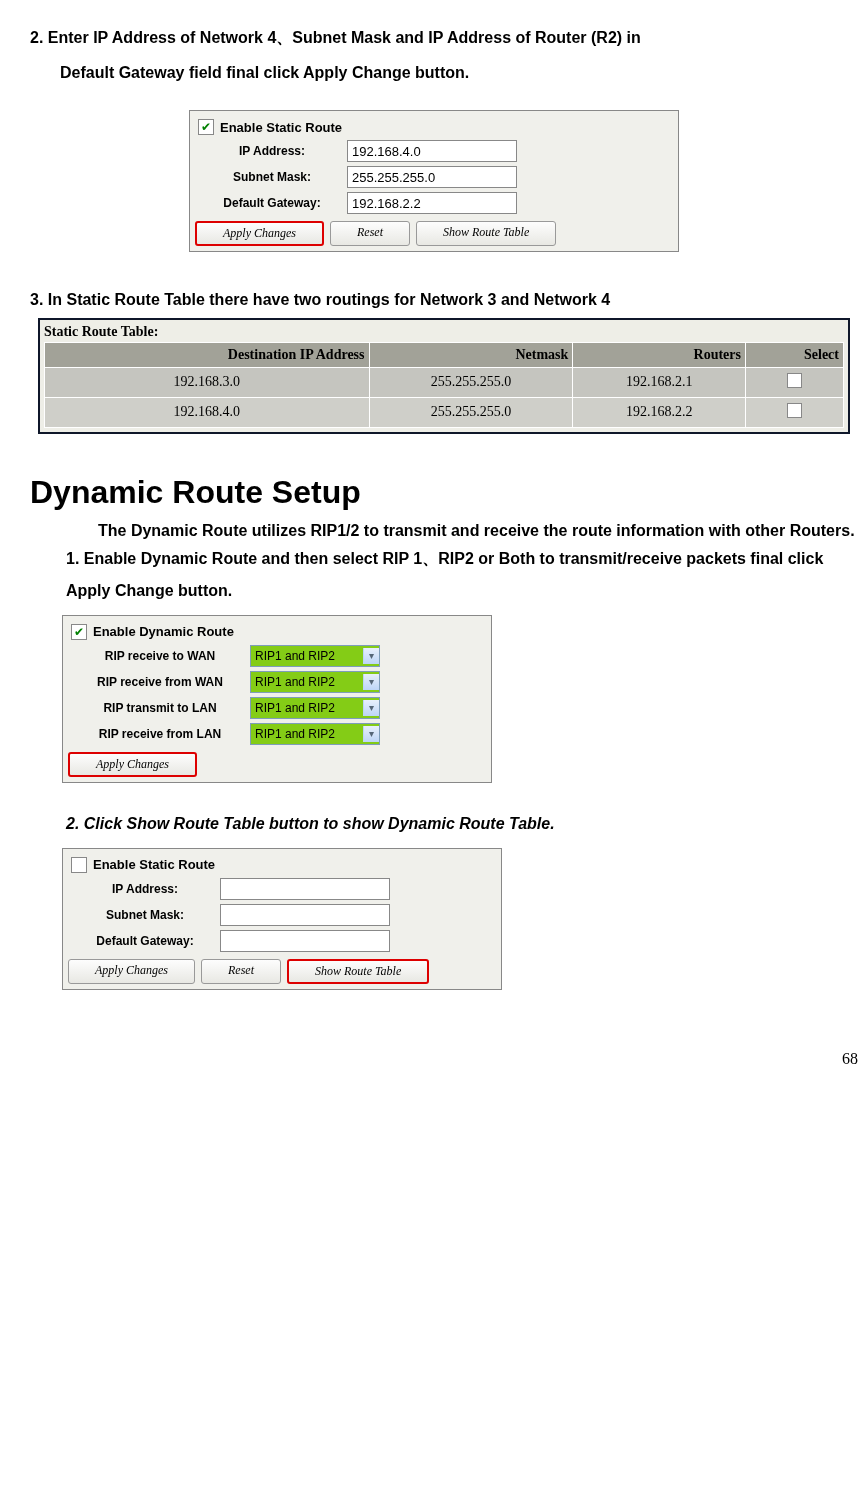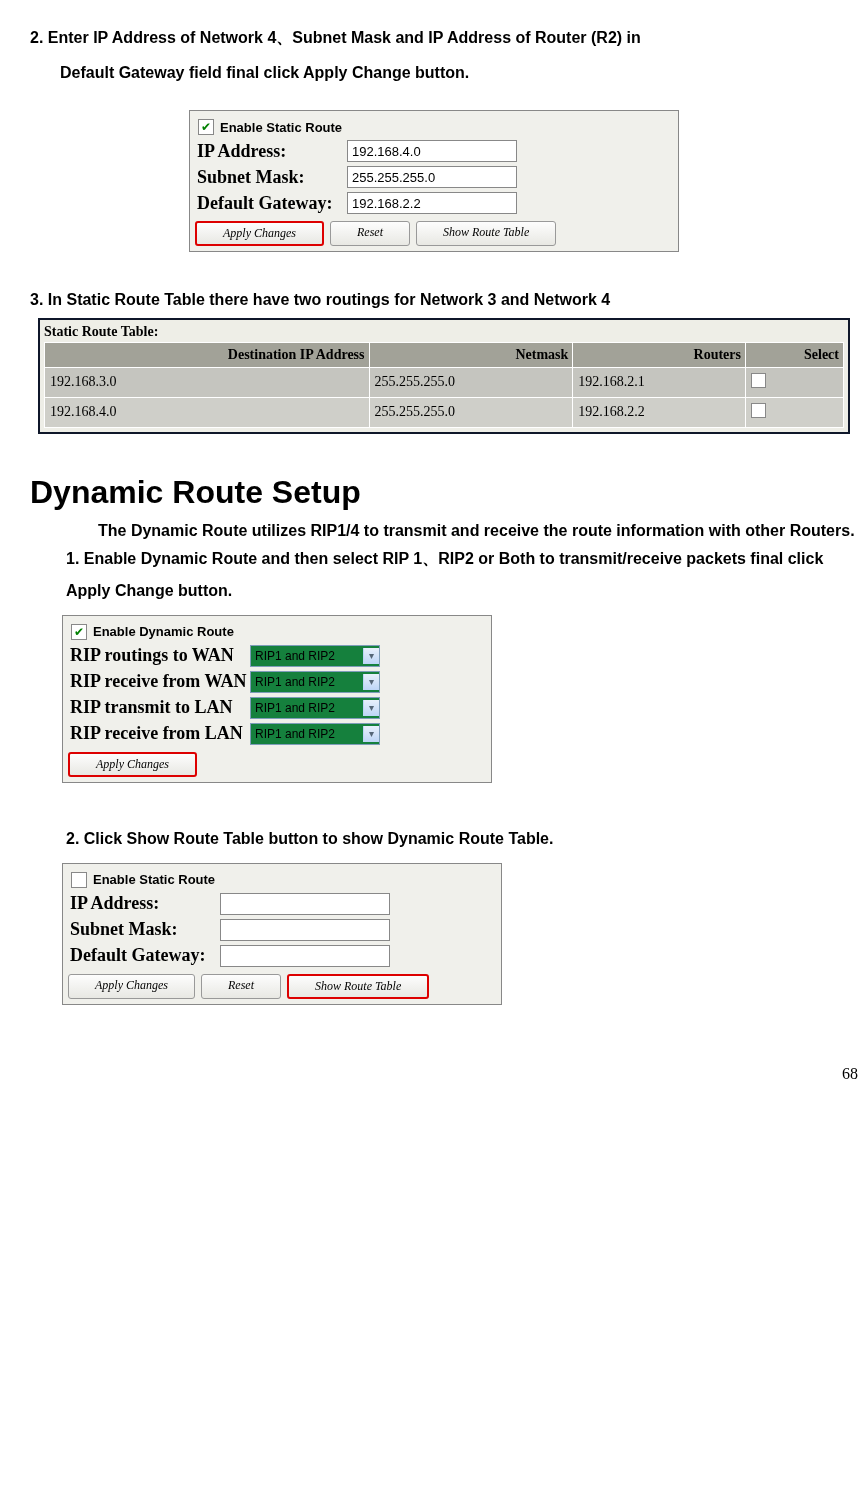--- a/index.html
+++ b/index.html
@@ -26,24 +26,25 @@
       border: 1px solid #888;
       padding: 5px;
     }
     .form-row {
       display: flex;
       align-items: center;
       padding: 2px 0;
     }
     .form-label-col {
       width: 150px;
-      font-family: Liberation Serif, serif;
-      font-weight: bold;
-      font-size: 18px;
+      font-family: Liberation Sans, sans-serif;
+      font-weight: bold;
+      font-size: 12px;
       padding-left: 2px;
+      text-align: center;
     }
     .checkbox-row {
       display: flex;
       align-items: center;
       gap: 6px;
       padding: 3px;
     }
     .checkbox-row .chk {
       width: 14px;
       height: 14px;
@@ -128,21 +129,21 @@
       font-weight: bold;
       font-size: 14px;
       padding: 4px;
       border: 1px solid #fff;
       text-align: right;
     }
     .rtable td {
       background: #cfcfc9;
       font-family: Georgia, serif;
       font-size: 14px;
-      text-align: left;
+      text-align: center;
       padding: 5px;
       border: 1px solid #fff;
     }
     .rtable tr:nth-child(even) td { background: #c5c5bf; }
     .sel-chk {
       display: inline-block;
       width: 13px;
       height: 13px;
       border: 1px solid #888;
       background: white;
@@ -152,21 +153,21 @@
       margin-top: 8px;
       width: 430px;
     }
     .dyn-form {
       background: #f0f0eb;
       border: 1px solid #888;
       padding: 5px;
     }
     .select-box {
       border: 1px solid #7e9db9;
-      background: #15803d;
+      background: #84cc16;
       height: 20px;
       width: 120px;
       padding: 0 4px;
       font-size: 12px;
       display: flex;
       align-items: center;
       justify-content: space-between;
     }
     .dropdown-arrow {
       width: 15px;
@@ -245,31 +246,31 @@
       <td>192.168.4.0</td>
       <td>255.255.255.0</td>
       <td>192.168.2.2</td>
       <td><span class="sel-chk"></span></td>
     </tr>
   </tbody>
     </table>
 </div>
 
 <div class="section-heading">Dynamic Route Setup</div>
-<div class="paragraph" style="text-indent:36px;margin-left:52px;">The Dynamic Route utilizes RIP1/4 to transmit and receive the route information with other Routers.</div>
+<div class="paragraph" style="text-indent:36px;margin-left:52px;">The Dynamic Route utilizes RIP1/2 to transmit and receive the route information with other Routers.</div>
 <div class="ol-item">1.  Enable Dynamic Route and then select RIP 1、RIP2 or Both to transmit/receive packets final click Apply Change button.</div>
 
 <div class="dyn-form-container">
   <div class="dyn-form">
     <div class="checkbox-row">
       <span class="chk">✔</span>
       <span class="lbl">Enable Dynamic Route</span>
     </div>
     <div class="form-row">
-      <span class="form-label-col" style="width:180px">RIP routings to WAN</span>
+      <span class="form-label-col" style="width:180px">RIP receive to WAN</span>
       <span class="select-box">
           <span>RIP1 and RIP2</span>
           <span class="dropdown-arrow">▾</span>
         </span>
     </div>
     <div class="form-row">
       <span class="form-label-col" style="width:180px">RIP receive from WAN</span>
       <span class="select-box">
           <span>RIP1 and RIP2</span>
           <span class="dropdown-arrow">▾</span>
@@ -288,21 +289,21 @@
           <span>RIP1 and RIP2</span>
           <span class="dropdown-arrow">▾</span>
         </span>
     </div>
     <div class="button-row">
       <span class="win-btn red-highlight">Apply Changes</span>
     </div>
   </div>
 </div>
 
-<div class="ol-item" style="margin-top:40px;">2.  Click Show Route Table button to show Dynamic Route Table.</div>
+<div class="ol-item" style="margin-top:25px;font-style:italic;">2.  Click Show Route Table button to show Dynamic Route Table.</div>
 
 <div class="static2-container">
   <div class="static-form">
     <div class="checkbox-row">
       <span class="chk" style="color:transparent;">✔</span>
       <span class="lbl">Enable Static Route</span>
     </div>
     <div class="form-row">
       <span class="form-label-col">IP Address:</span>
       <span class="text-input"></span>

